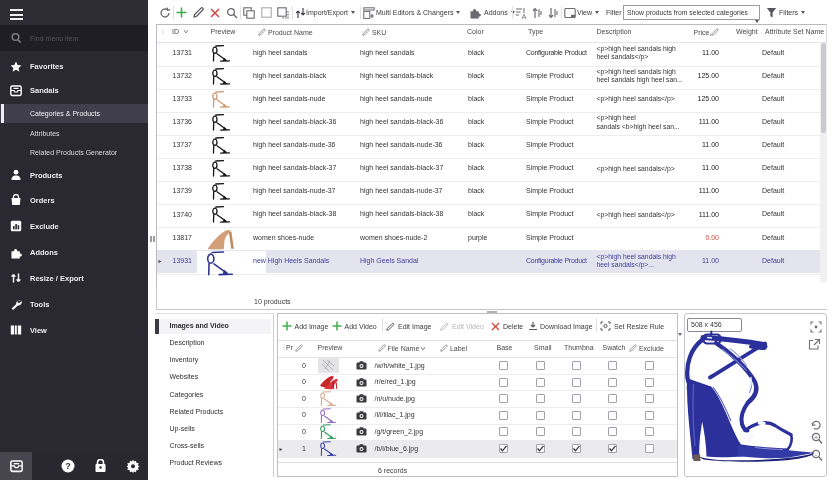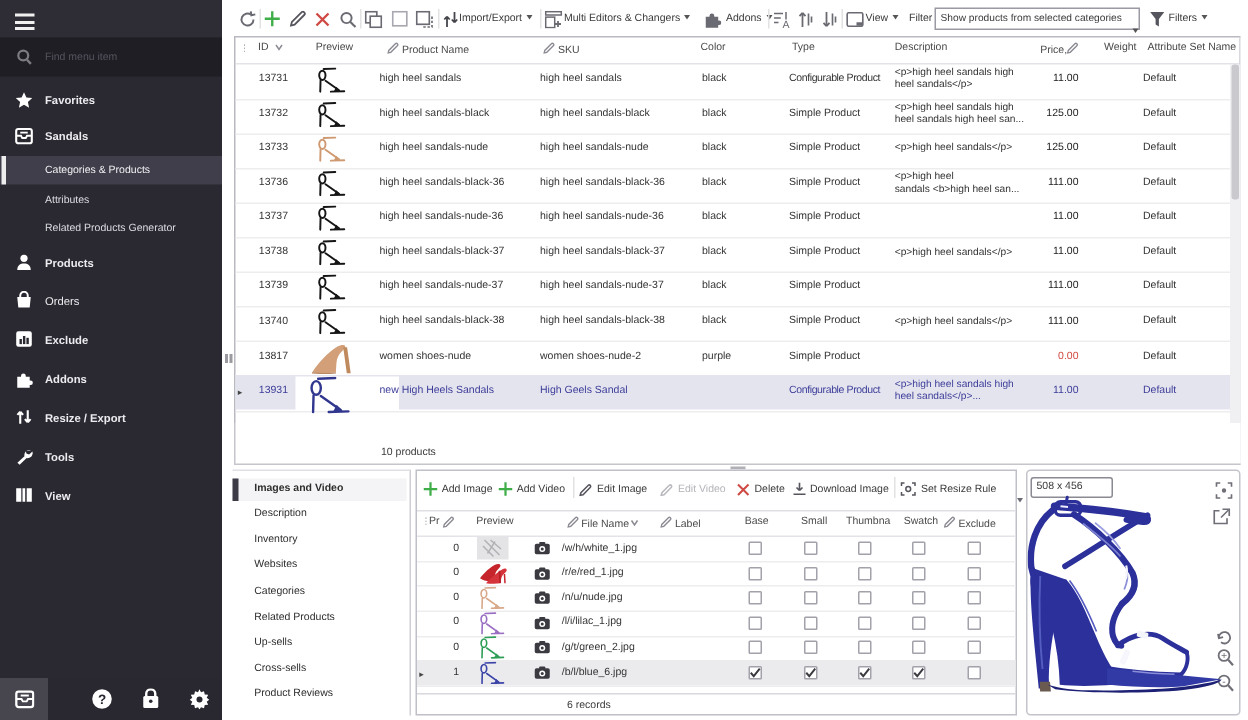--- a/index.html
+++ b/index.html
@@ -35,21 +35,21 @@
 <div class="a" style="left:30px;top:148.5px;font-size:7px;color:#dcdbe2;font-weight:normal;white-space:nowrap;">Related Products Generator</div>
 <svg class="a" style="left:10px;top:169px" width="12" height="12" viewBox="0 0 12 12">
       <circle cx="6" cy="3.2" r="2.4" fill="#fff"></circle>
       <path d="M1.5 11 C1.5 7.8 3.5 6.6 6 6.6 C8.5 6.6 10.5 7.8 10.5 11 Z" fill="#fff"></path>
     </svg>
 <div class="a" style="left:30px;top:170.5px;font-size:7.5px;color:#ecebf0;font-weight:bold;white-space:nowrap;">Products</div>
 <svg class="a" style="left:10px;top:194px" width="12" height="12" viewBox="0 0 12 12">
       <path d="M3.5 4 L3.5 3 A2.5 2.5 0 0 1 8.5 3 L8.5 4" fill="none" stroke="#fff" stroke-width="1.3"></path>
       <path d="M1.5 4 L10.5 4 L9.8 11 L2.2 11 Z" fill="#fff"></path>
     </svg>
-<div class="a" style="left:30px;top:195.5px;font-size:7.5px;color:#ecebf0;font-weight:normal;white-space:nowrap;">Orders</div>
+<div class="a" style="left:30px;top:195.5px;font-size:7.5px;color:#ecebf0;font-weight:bold;white-space:nowrap;">Orders</div>
 <svg class="a" style="left:10px;top:220px" width="12" height="12" viewBox="0 0 12 12">
       <rect x="0.8" y="0.8" width="10.4" height="10.4" rx="1.5" fill="#fff"></rect>
       <rect x="3" y="6" width="1.6" height="3.4" fill="#2a2931"></rect>
       <rect x="5.3" y="4" width="1.6" height="5.4" fill="#2a2931"></rect>
       <rect x="7.6" y="5.2" width="1.6" height="4.2" fill="#2a2931"></rect>
     </svg>
 <div class="a" style="left:30px;top:221.5px;font-size:7.5px;color:#ecebf0;font-weight:bold;white-space:nowrap;">Exclude</div>
 <svg class="a" style="left:10px;top:246.5px" width="12" height="12" viewBox="0 0 12 12">
       <path d="M1.5 4.2 L4 4.2 L4 3.6 A1.6 1.6 0 0 1 7.2 3.6 L7.2 4.2 L9.8 4.2 L9.8 6.6 L10.4 6.6 A1.5 1.5 0 0 1 10.4 9.6 L9.8 9.6 L9.8 11.5 L1.5 11.5 Z" fill="#fff"></path>
     </svg>

